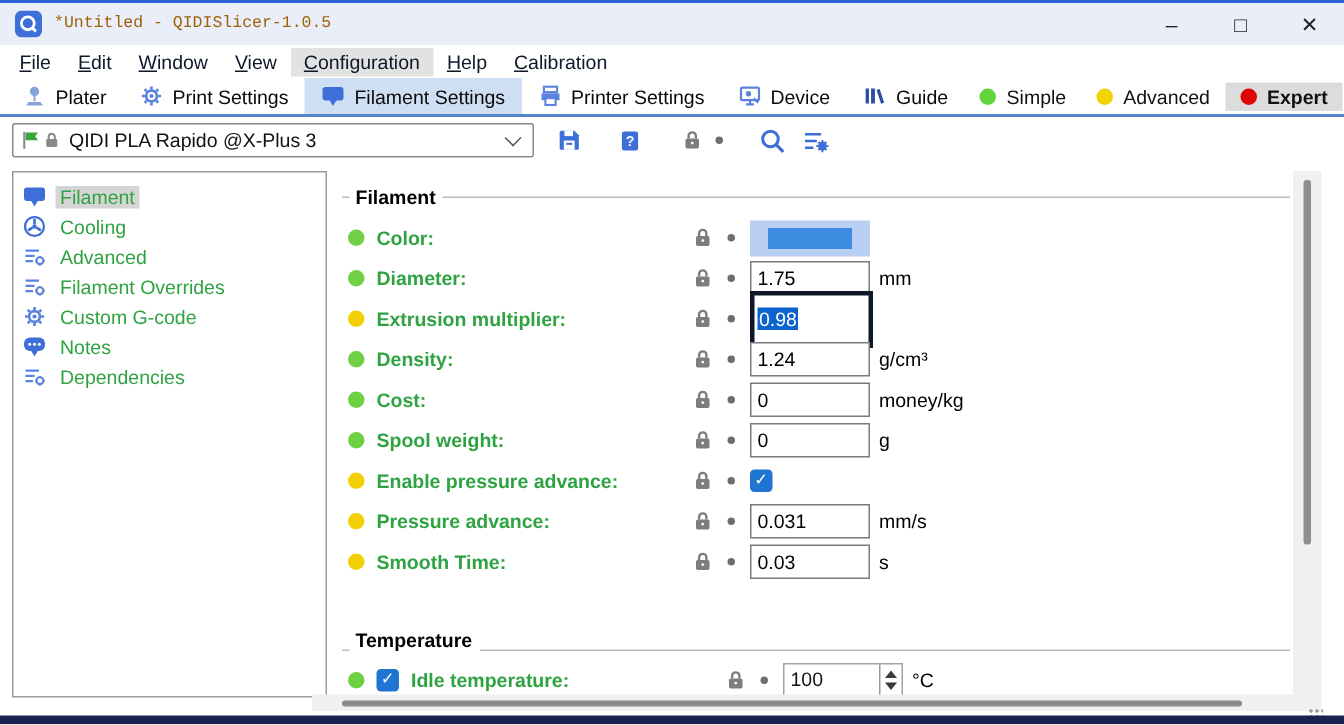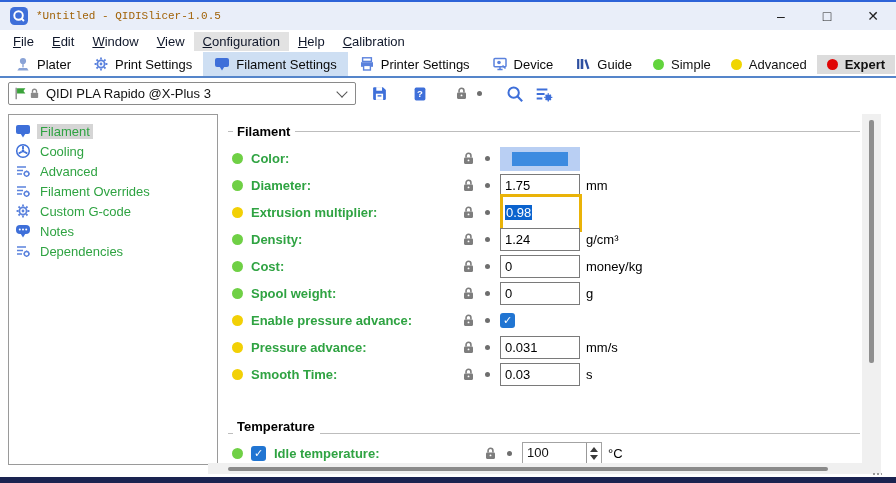--- a/index.html
+++ b/index.html
@@ -53,21 +53,21 @@
   .hl-b{flex:1;margin-left:5px;}
   .rows{margin-top:6px;}
   .row{display:flex;align-items:center;height:27px;margin-left:4px;}
   .rleft{display:flex;align-items:center;width:229px;flex:none;}
   .rleft.wide{width:251px;}
   .dot{width:11px;height:11px;border-radius:50%;margin-right:8px;flex:none;}
   .rlabel{color:#2fa342;font-weight:bold;}
   .row .bullet{margin:0 10px 0 9px;}
   .val{box-sizing:border-box;width:80px;height:23px;border:1px solid #7a7a7a;background:#fff;
        font-family:"Liberation Sans",sans-serif;font-size:13px;padding:0 4px;color:#000;}
-  .valred{box-sizing:border-box;width:82px;height:38px;border:3px solid #eab308;background:#fff;
+  .valred{box-sizing:border-box;width:82px;height:38px;border:3px solid #0f172a;background:#fff;
           display:flex;align-items:center;padding:0 2px;}
   .selspan{background:#0b63ce;color:#fff;padding:0 1px;}
   .unit{margin-left:6px;color:#000;}
   .cb{width:15px;height:15px;background:#2175d2;border-radius:3px;display:inline-flex;align-items:center;
       justify-content:center;flex:none;cursor:pointer;}
   .cb::after{content:"✓";color:#fff;font-size:11px;line-height:1;}
   .cb.pre{margin-right:8px;}
   .swatch{width:80px;height:24px;background:#b9cff3;display:flex;align-items:center;justify-content:center;cursor:pointer;}
   .swin{width:56px;height:14px;background:#3d8be0;}
   .spinbox{box-sizing:border-box;width:80px;height:23px;border:1px solid #a3a3a3;display:flex;align-items:stretch;background:#fff;}

